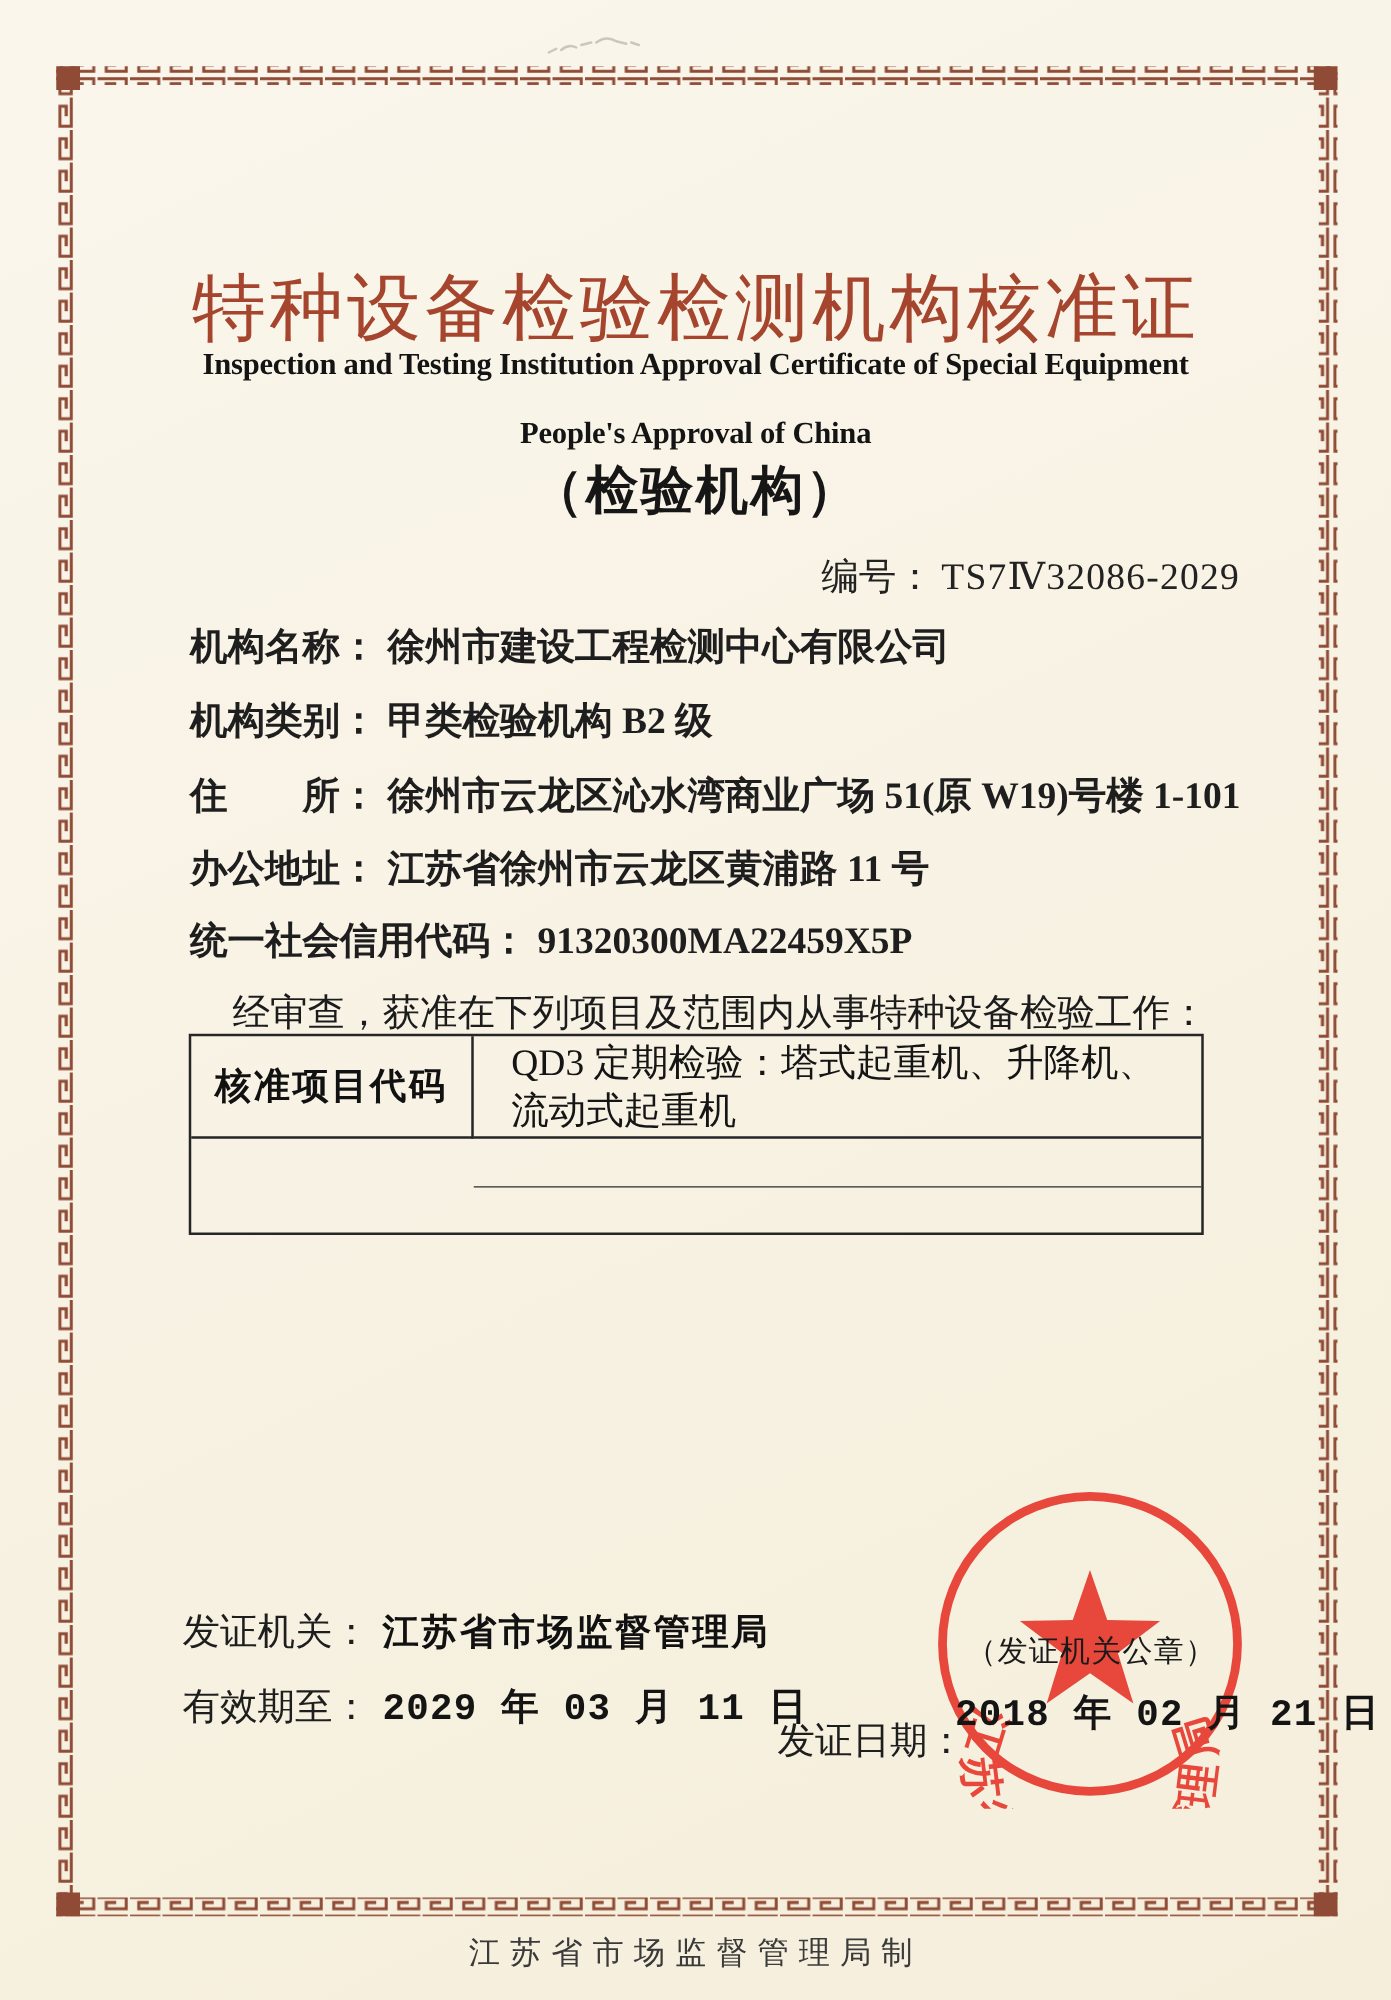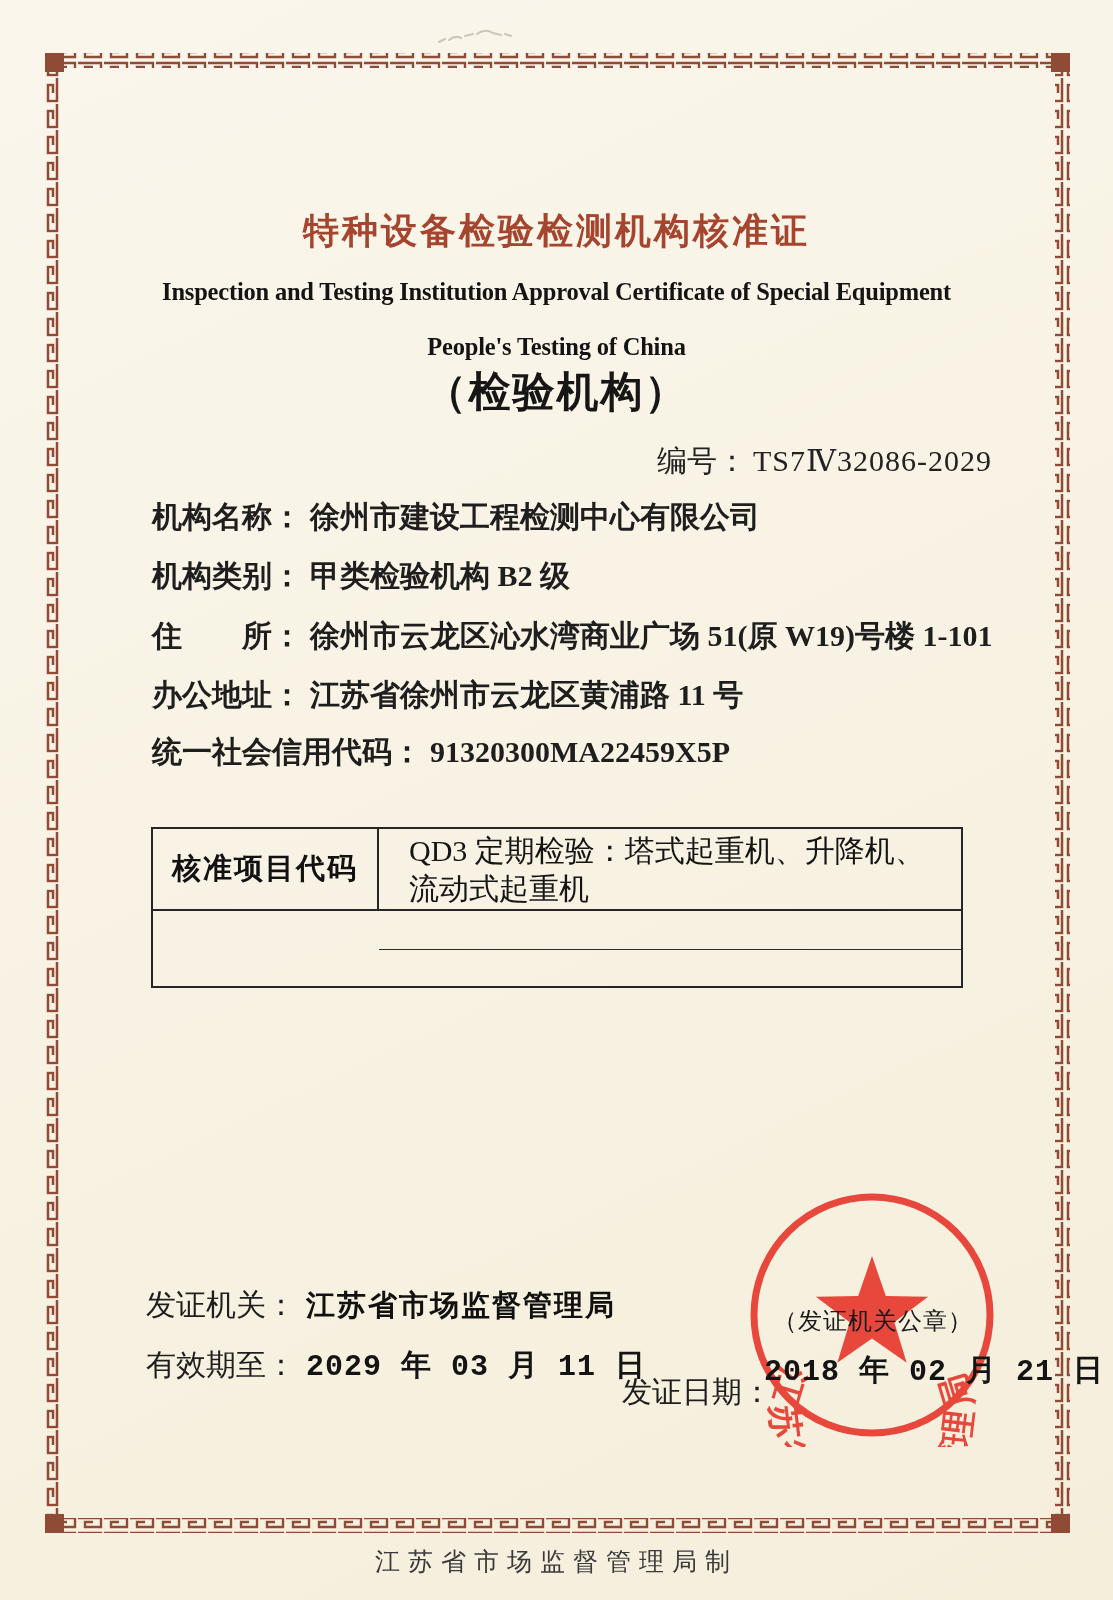--- a/index.html
+++ b/index.html
@@ -10,21 +10,21 @@
     background:linear-gradient(155deg,#faf6ec 0%,#f8f3e5 40%,#f5eedb 100%);
     overflow:hidden;
     font-family:"Liberation Serif","DejaVu Serif",serif;
     color:#1e1e1e;
   }
   .abs{position:absolute;}
   .center{left:0;width:100%;text-align:center;}
   .nowrap{white-space:nowrap;}
 
   .title-cn1{top:136px;font-size:55px;font-weight:700;color:#a6452e;letter-spacing:12px;}
-  .title-cn2{top:207px;font-size:36px;font-weight:700;color:#a6452e;letter-spacing:3px;text-align:center;}
+  .title-cn2{top:207px;font-size:59px;font-weight:400;color:#a6452e;letter-spacing:3px;text-align:center;}
   .title-en{font-weight:700;color:#141414;font-size:24.5px;letter-spacing:-0.2px;}
   .title-en1{top:278px;}
   .title-en2{top:333px;}
   .inst-type{top:364px;font-size:42px;font-weight:600;color:#161616;
     font-family:"Liberation Sans","DejaVu Sans",sans-serif;letter-spacing:2px;}
 
   .cert-no{top:441px;left:0;width:992px;text-align:right;font-size:30px;color:#222;}
   .cert-no .code{letter-spacing:1px;margin-left:6px;}
 
   .field-row{left:152px;font-size:30px;color:#1e1e1e;white-space:nowrap;font-weight:bold;}
@@ -92,21 +92,21 @@
     <rect x="45" y="1514" width="19" height="19" fill="#8f4b35"></rect>
     <rect x="1051" y="1514" width="19" height="19" fill="#8f4b35"></rect>
   </svg>
 
   <svg class="abs pencil" width="80" height="28" viewBox="0 0 80 28" aria-hidden="true">
     <path d="M4,20 l6,-3 M14,18 q6,-5 12,-2 M30,14 l8,-2 M42,12 q8,-6 16,-1 l8,2 M70,12 l6,2" fill="none" stroke="#a9a294" stroke-width="2" stroke-linecap="round"></path>
   </svg>
 
   <div class="abs center nowrap title-cn2">特种设备检验检测机构核准证</div>
   <div class="abs center nowrap title-en title-en1">Inspection and Testing Institution Approval Certificate of Special Equipment</div>
-  <div class="abs center nowrap title-en title-en2">People's Testing of China</div>
+  <div class="abs center nowrap title-en title-en2">People's Approval of China</div>
   <div class="abs center nowrap inst-type">（检验机构）</div>
 
   <div class="abs cert-no nowrap">
     <span>编号：</span><span class="code">TS7Ⅳ32086-2029</span>
   </div>
 
   <div class="abs field-row f0">
     <span>机构名称：</span><span class="val">徐州市建设工程检测中心有限公司</span>
   </div>
   <div class="abs field-row f1">
@@ -115,20 +115,21 @@
   <div class="abs field-row f2">
     <span>住　　所：</span><span class="val">徐州市云龙区沁水湾商业广场 51(原 W19)号楼 1-101</span>
   </div>
   <div class="abs field-row f3">
     <span>办公地址：</span><span class="val">江苏省徐州市云龙区黄浦路 11 号</span>
   </div>
   <div class="abs field-row f4">
     <span>统一社会信用代码：</span><span class="val">91320300MA22459X5P</span>
   </div>
 
+  <div class="abs intro">经审查，获准在下列项目及范围内从事特种设备检验工作：</div>
 
   <div class="abs cert-table">
     <div class="cell t-r1c1">核准项目代码</div>
     <div class="cell t-r1c2">QD3 定期检验：塔式起重机、升降机、流动式起重机</div>
     <div class="cell t-r2c2"></div>
     <div class="cell t-r3c2"></div>
   </div>
 
   <div class="abs issuer-row">
     <span>发证机关：</span><span class="val">江苏省市场监督管理局</span>

